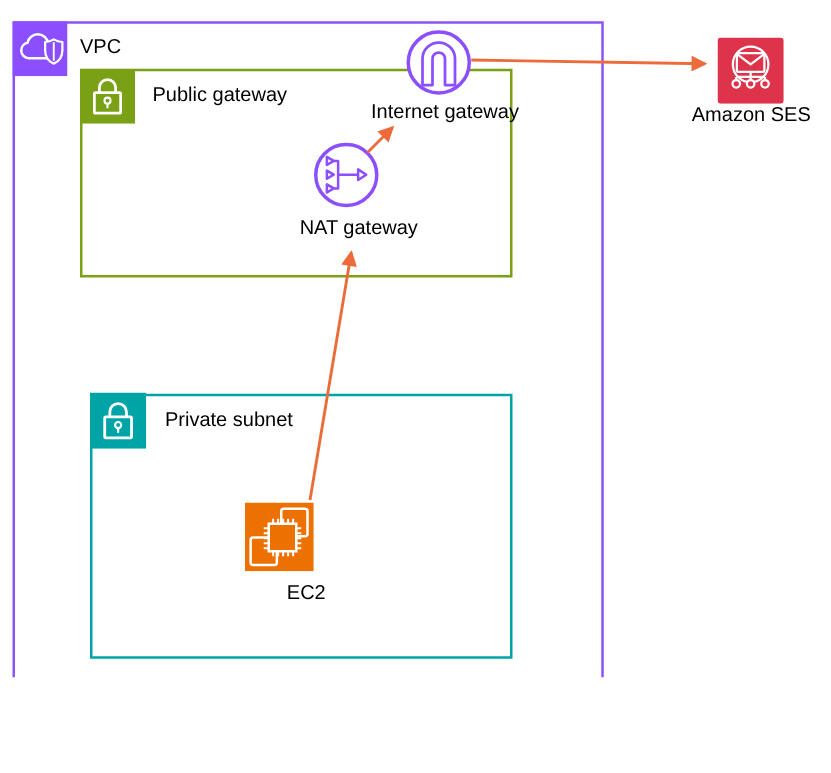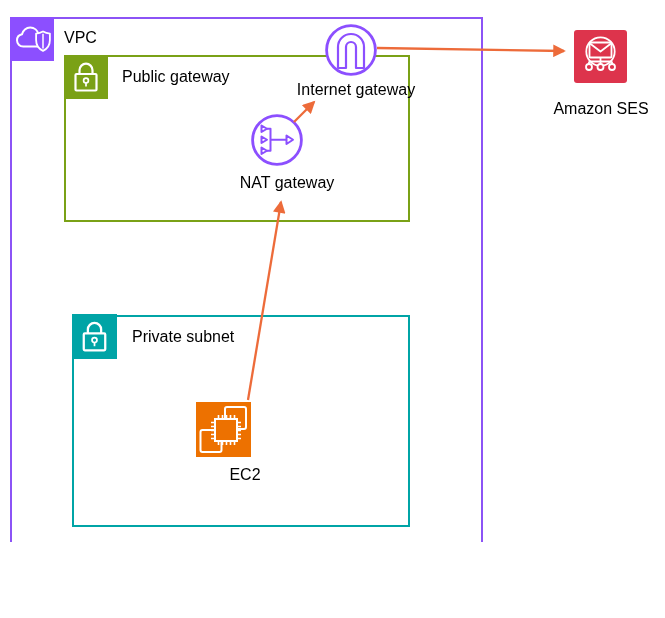--- a/index.html
+++ b/index.html
@@ -22,21 +22,21 @@
   .ses-icon      { left:574px; top:30px; }
 
   .label { position:absolute; font-size:16px; line-height:18px; white-space:nowrap; color:#000; }
   .vpc-label     { left:64px;  top:29px; }
   .public-label  { left:122px; top:68px; }
   .private-label { left:132px; top:328px; }
   .centered { transform:translateX(-50%); text-align:center; }
   .igw-label { left:356px; top:81px; }
   .nat-label { left:287px; top:174px;text-align:right; }
   .ec2-label { left:223px; top:466px;margin-left:22px; }
-  .ses-label { left:601px; top:100px; }
+  .ses-label { left:601px; top:84px; }
 
   .arrows { position:absolute; left:0; top:0; width:665px; height:618px; pointer-events:none; }
 </style>
 </head>
 <body>
 
 <div class="canvas">
 
   <div class="box vpc-box"></div>
   <div class="box public-box"></div>

